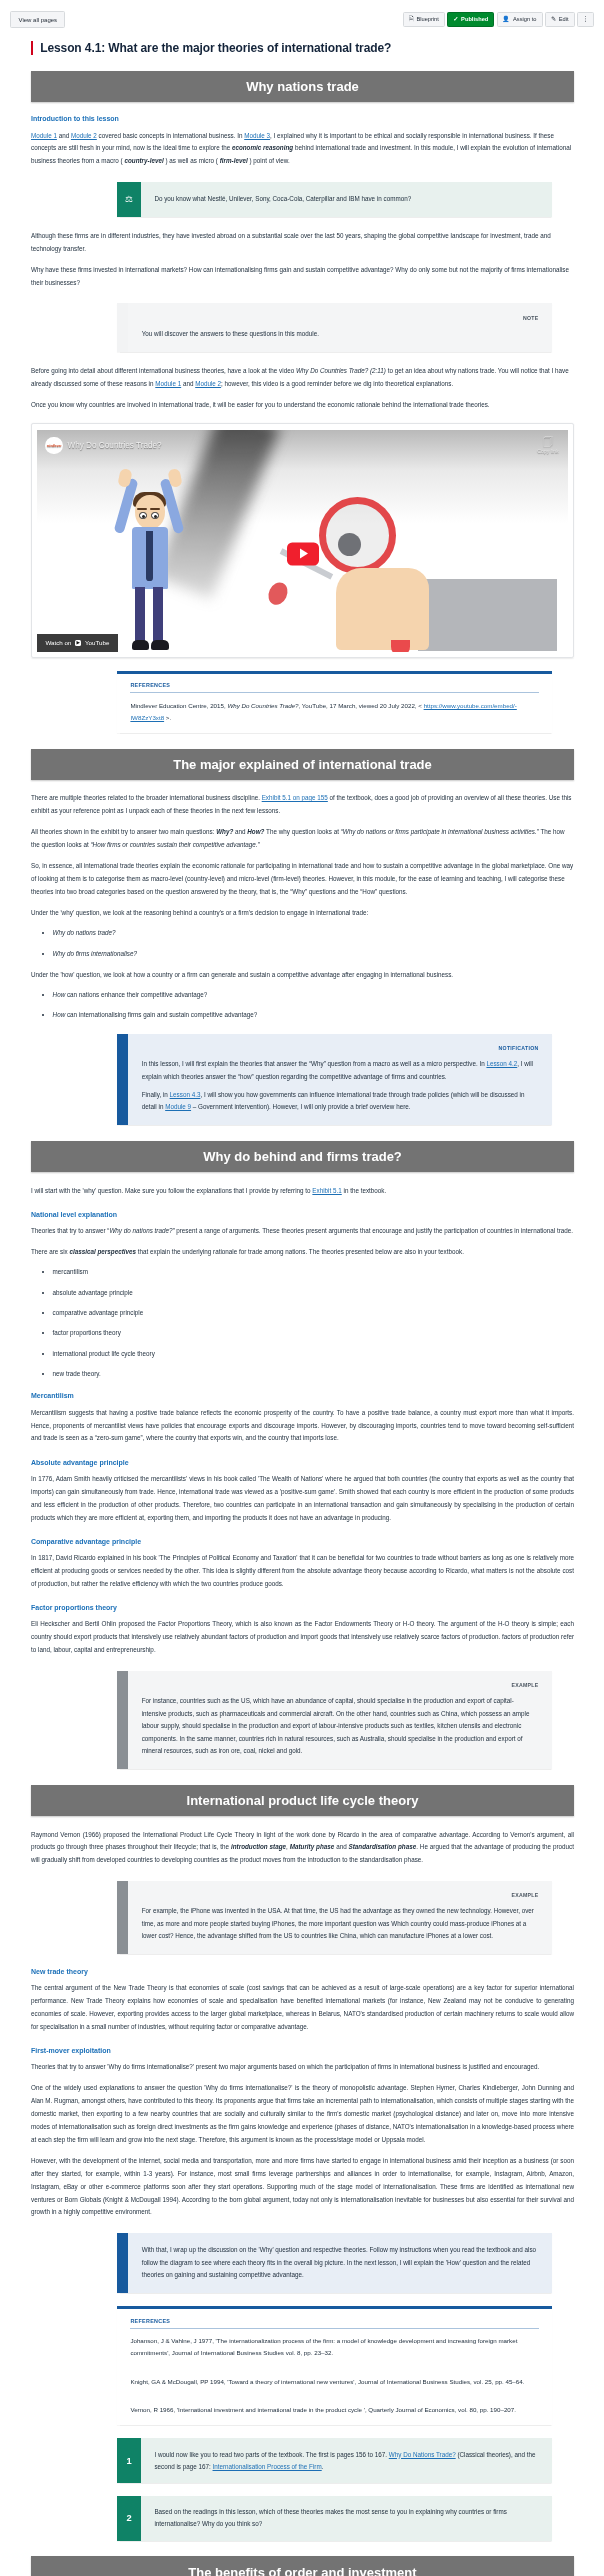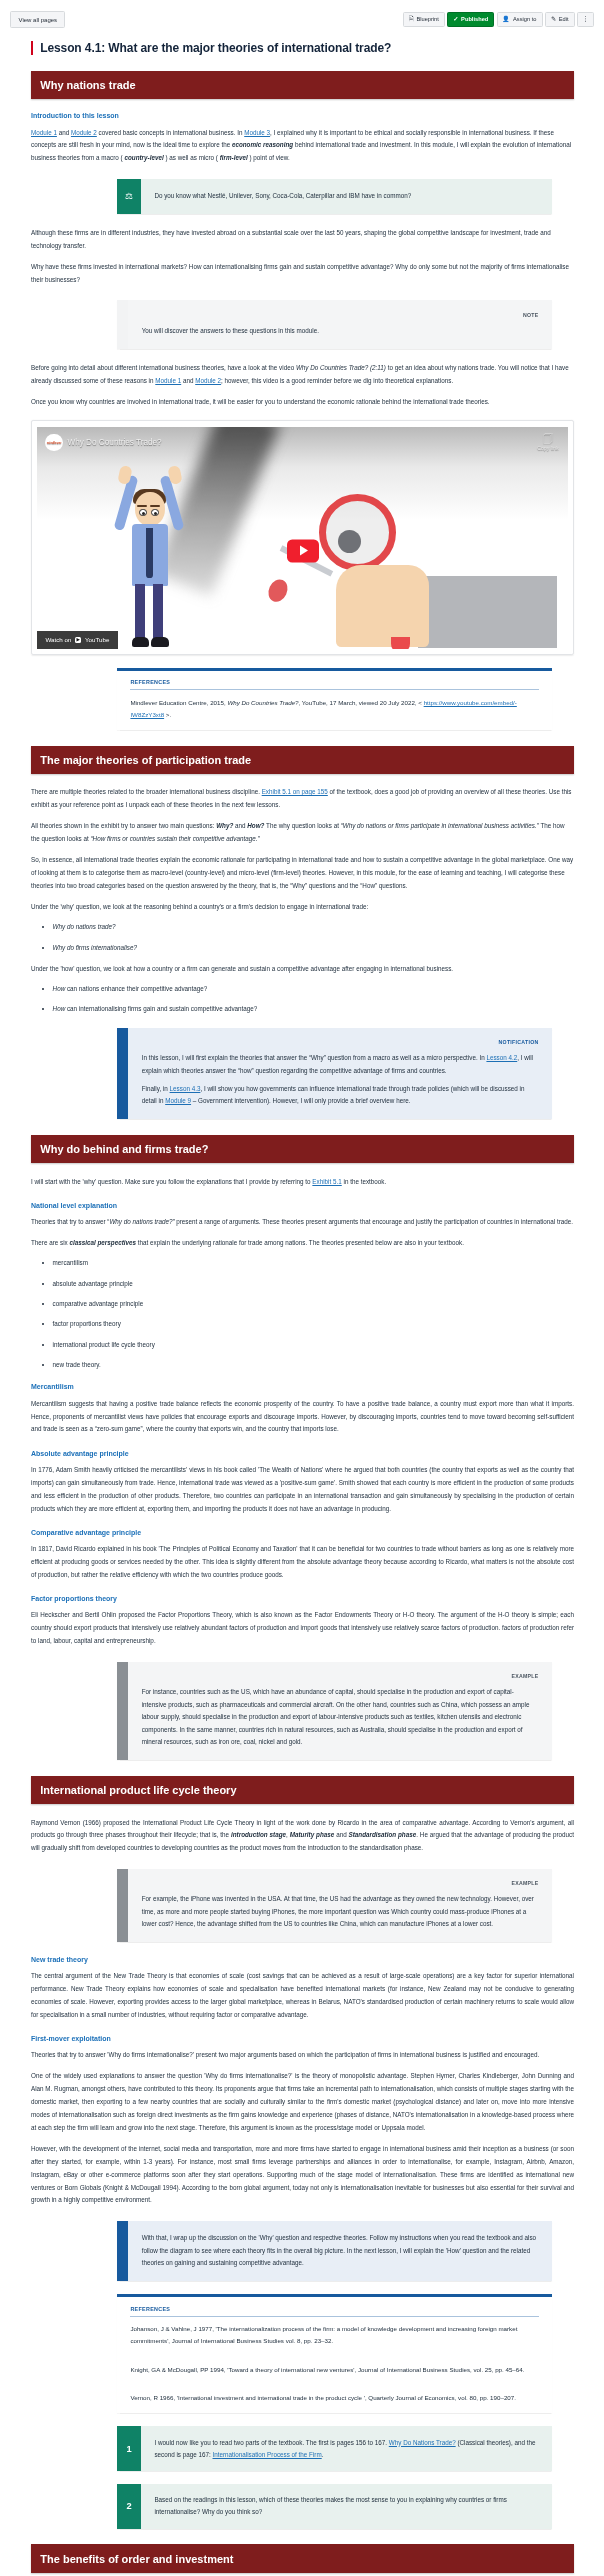--- a/index.html
+++ b/index.html
@@ -50,27 +50,28 @@
     border-left: 2.6px solid #d0021b;
     padding: 0 0 0 7.2px;
     margin: 2.1px 0 11.3px 0;
     font-size: 12px;
     font-weight: bold;
     color: #14243a;
     letter-spacing: -0.1px;
   }
 
   .band {
-    background: #7f1d1d;
+    background: #737373;
     color: #ffffff;
-    font-size: 11px;
+    font-size: 13px;
     font-weight: bold;
     padding: 8.2px 9.3px;
     margin: 15.5px 0 12.4px 0;
     box-shadow: 0 1px 1.5px rgba(0,0,0,.22);
+    text-align: center;
   }
 
   h3.sub {
     color: #1c70b8;
     font-size: 7px;
     font-weight: bold;
     margin: 13.4px 0 7.2px 0;
   }
 
   p.body {
@@ -368,21 +369,21 @@
       </div>
     </div>
   </div>
 
   <div class="callout c-ref" style="margin-left:86px;width:435px;display:block;">
     <div class="tag-l">REFERENCES</div>
     <div class="rule"></div>
     <p><span>Mindlever Education Centre, 2015, </span><span class="it">Why Do Countries Trade?</span><span>, YouTube, 17 March, viewed 20 July 2022, &lt; </span><a class="lnk">https://www.youtube.com/embed/-IW8ZzY3xt8</a><span> &gt;.</span></p>
   </div>
 
-  <div class="band">The major theories of participation trade</div>
+  <div class="band">The major explained of international trade</div>
 
   <p class="body"><span>There are multiple theories related to the broader international business discipline. </span><a class="lnk">Exhibit 5.1 on page 155</a><span> of the textbook, does a good job of providing an overview of all these theories. Use this exhibit as your reference point as I unpack each of these theories in the next few lessons.</span></p>
 
   <p class="body"><span>All theories shown in the exhibit try to answer two main questions: </span><span class="bi">Why?</span><span> and </span><span class="bi">How?</span><span> The why question looks at </span><span class="it">“Why do nations or firms participate in international business activities.”</span><span> The how the question looks at </span><span class="it">“How firms or countries sustain their competitive advantage.”</span></p>
 
   <p class="body">So, in essence, all international trade theories explain the economic rationale for participating in international trade and how to sustain a competitive advantage in the global marketplace. One way of looking at them is to categorise them as macro-level (country-level) and micro-level (firm-level) theories. However, in this module, for the ease of learning and teaching, I will categorise these theories into two broad categories based on the question answered by the theory, that is, the “Why” questions and the “How” questions.</p>
   <p class="body">Under the 'why' question, we look at the reasoning behind a country's or a firm's decision to engage in international trade:</p>
 
   <ul class="bul">
     <li class="it">Why do nations trade?</li>

